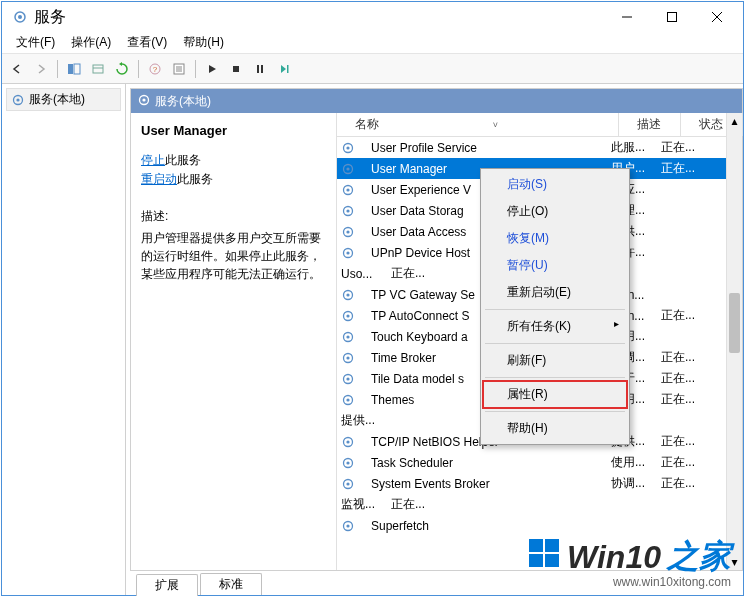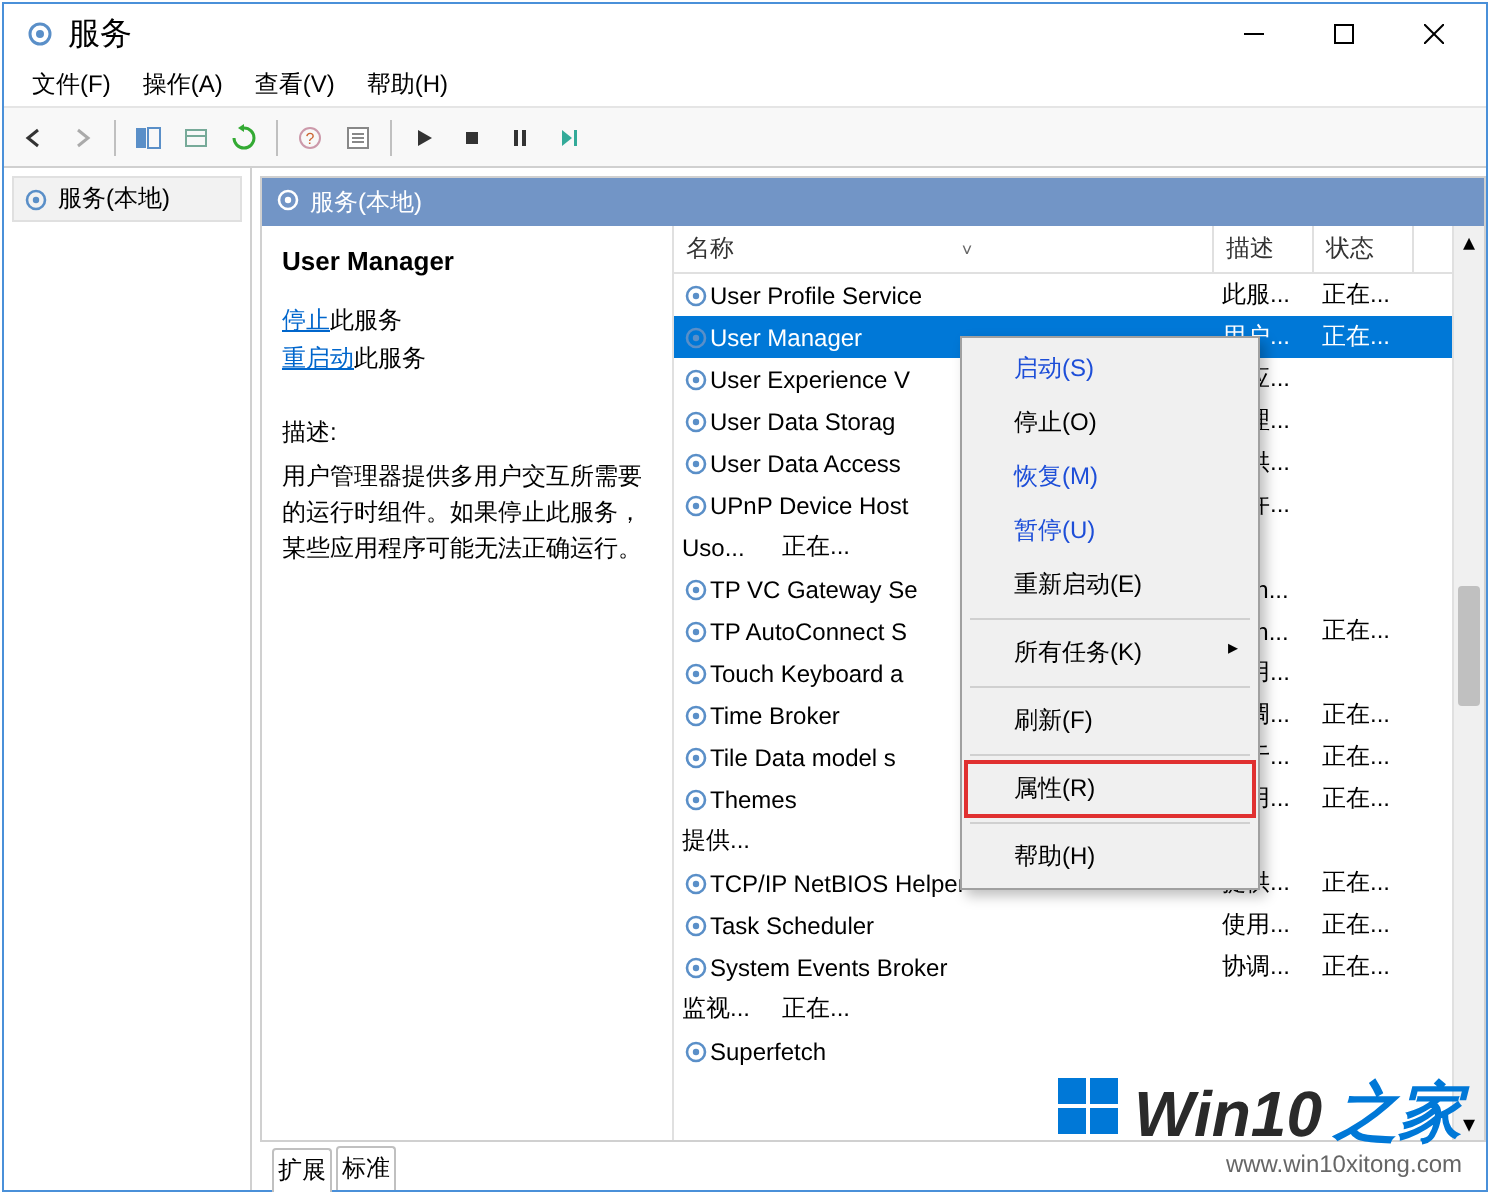--- a/index.html
+++ b/index.html
@@ -132,58 +132,59 @@
     border-bottom: 1px solid #e0e0e0;
     background: #fff;
   }
   .col-h {
     padding: 3px 6px;
     border-right: 1px solid #e0e0e0;
     display: flex;
     align-items: center;
     font-size: 12px;
     color: #333;
+    margin-left: 12px;
   }
   .col-name { flex: 0 0 270px; justify-content: space-between; }
   .col-desc { flex: 0 0 50px; }
   .col-status { flex: 0 0 50px; }
   .list-rows {
     flex: 1;
     overflow: hidden;
     position: relative;
   }
   .row {
     display: flex;
     height: 21px;
     align-items: center;
   }
   .row.selected { background: #0078d7; color: #fff; }
   .cell-name {
     flex: 0 0 270px;
     display: flex;
     align-items: flex-end;
-    gap: 0;
+    gap: 16px;
     padding: 0 4px;
     overflow: hidden;
     white-space: nowrap;
   }
   .cell-desc { flex: 0 0 50px; padding: 0 4px; overflow: hidden; white-space: nowrap; }
   .cell-status { flex: 0 0 50px; padding: 0 4px; overflow: hidden; white-space: nowrap; }
   .svc-icon { width: 14px; height: 14px; flex-shrink: 0; }
   .tabs {
     height: 24px;
     display: flex;
     align-items: flex-end;
     padding-left: 6px;
     gap: 2px;
   }
   .tab {
     border: 1px solid #c0c0c0;
     border-bottom: none;
-    padding: 2px 2px;
+    padding: 2px 18px;
     background: #fff;
     font-size: 12px;
     border-radius: 2px 2px 0 0;
   }
   .tab.active { background: #fff; position: relative; top: 1px; }
   .context-menu {
     position: absolute;
     left: 480px;
     top: 168px;
     width: 150px;

